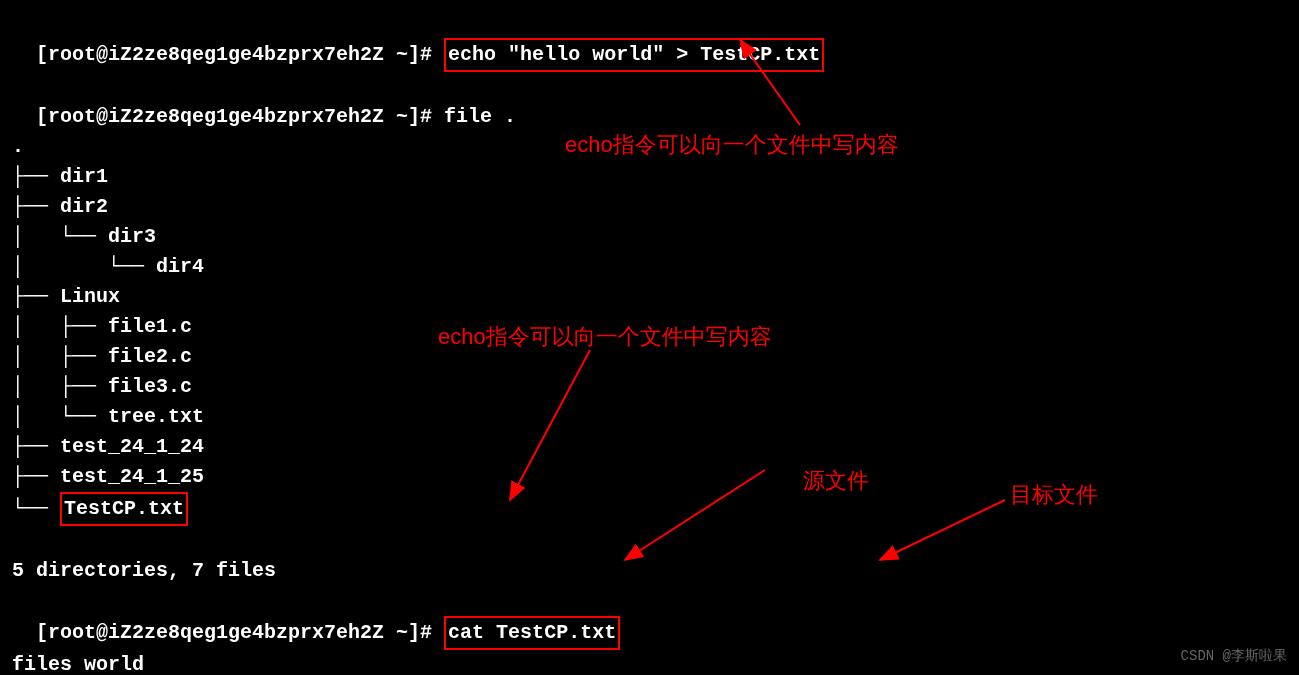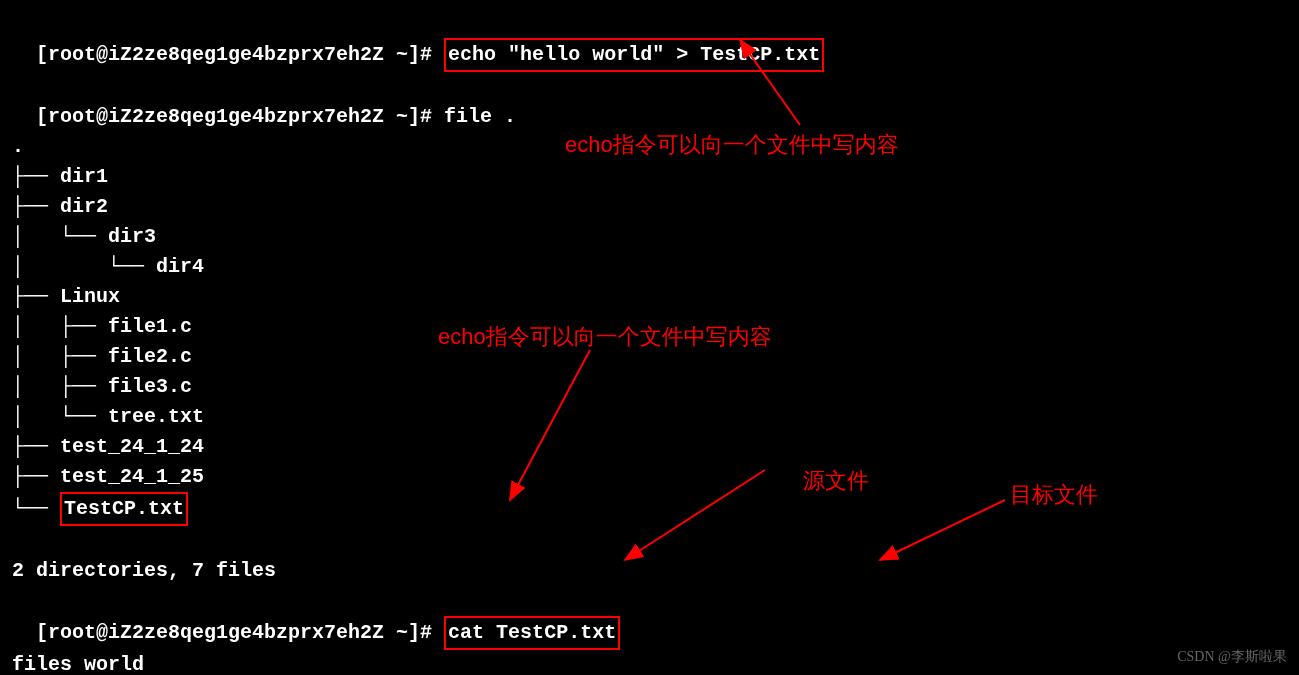--- a/index.html
+++ b/index.html
@@ -39,21 +39,21 @@
     .arrow-svg {
       position: absolute;
       pointer-events: none;
     }
     .watermark {
       position: absolute;
       bottom: 8px;
       right: 12px;
       color: #666;
       font-size: 14px;
-      font-family: Liberation Serif, serif;
+      font-family: Liberation Mono, monospace;
     }
     .tree-connector {
       color: #fff;
     }
   </style>
 </head>
 <body>
 
 <div class="line">
   <span>[root@iZ2ze8qeg1ge4bzprx7eh2Z ~]#</span> <span class="box-red"><span>echo "hello world" &gt; TestCP.txt</span></span>
@@ -72,21 +72,21 @@
 <div class="line"><span class="tree-connector">│   ├── </span><span>file1.c</span></div>
 <div class="line"><span class="tree-connector">│   ├── </span><span>file2.c</span></div>
 <div class="line"><span class="tree-connector">│   ├── </span><span>file3.c</span></div>
 <div class="line"><span class="tree-connector">│   └── </span><span>tree.txt</span></div>
 <div class="line"><span class="tree-connector">├── </span><span>test_24_1_24</span></div>
 <div class="line"><span class="tree-connector">├── </span><span>test_24_1_25</span></div>
 <div class="line"><span class="tree-connector">└── </span><span class="box-red"><span>TestCP.txt</span></span></div>
 
 <div class="line">&nbsp;</div>
 
-<div class="line"><span>2 directories, 7 files</span></div>
+<div class="line"><span>5 directories, 7 files</span></div>
 
 <div class="line">
   <span>[root@iZ2ze8qeg1ge4bzprx7eh2Z ~]#</span> <span class="box-red"><span>cat TestCP.txt</span></span>
 </div>
 <div class="line"><span>files world</span></div>
 
 <div class="annotation" style="top: 128px; left: 565px;"><span>echo指令可以向一个文件中写内容</span></div>
 <div class="annotation" style="top: 320px; left: 438px;"><span>echo指令可以向一个文件中写内容</span></div>
 <div class="annotation" style="top: 464px; left: 770px; margin-left: 33px;"><span>源文件</span></div>
 <div class="annotation" style="top: 478px; left: 1010px;"><span>目标文件</span></div>

